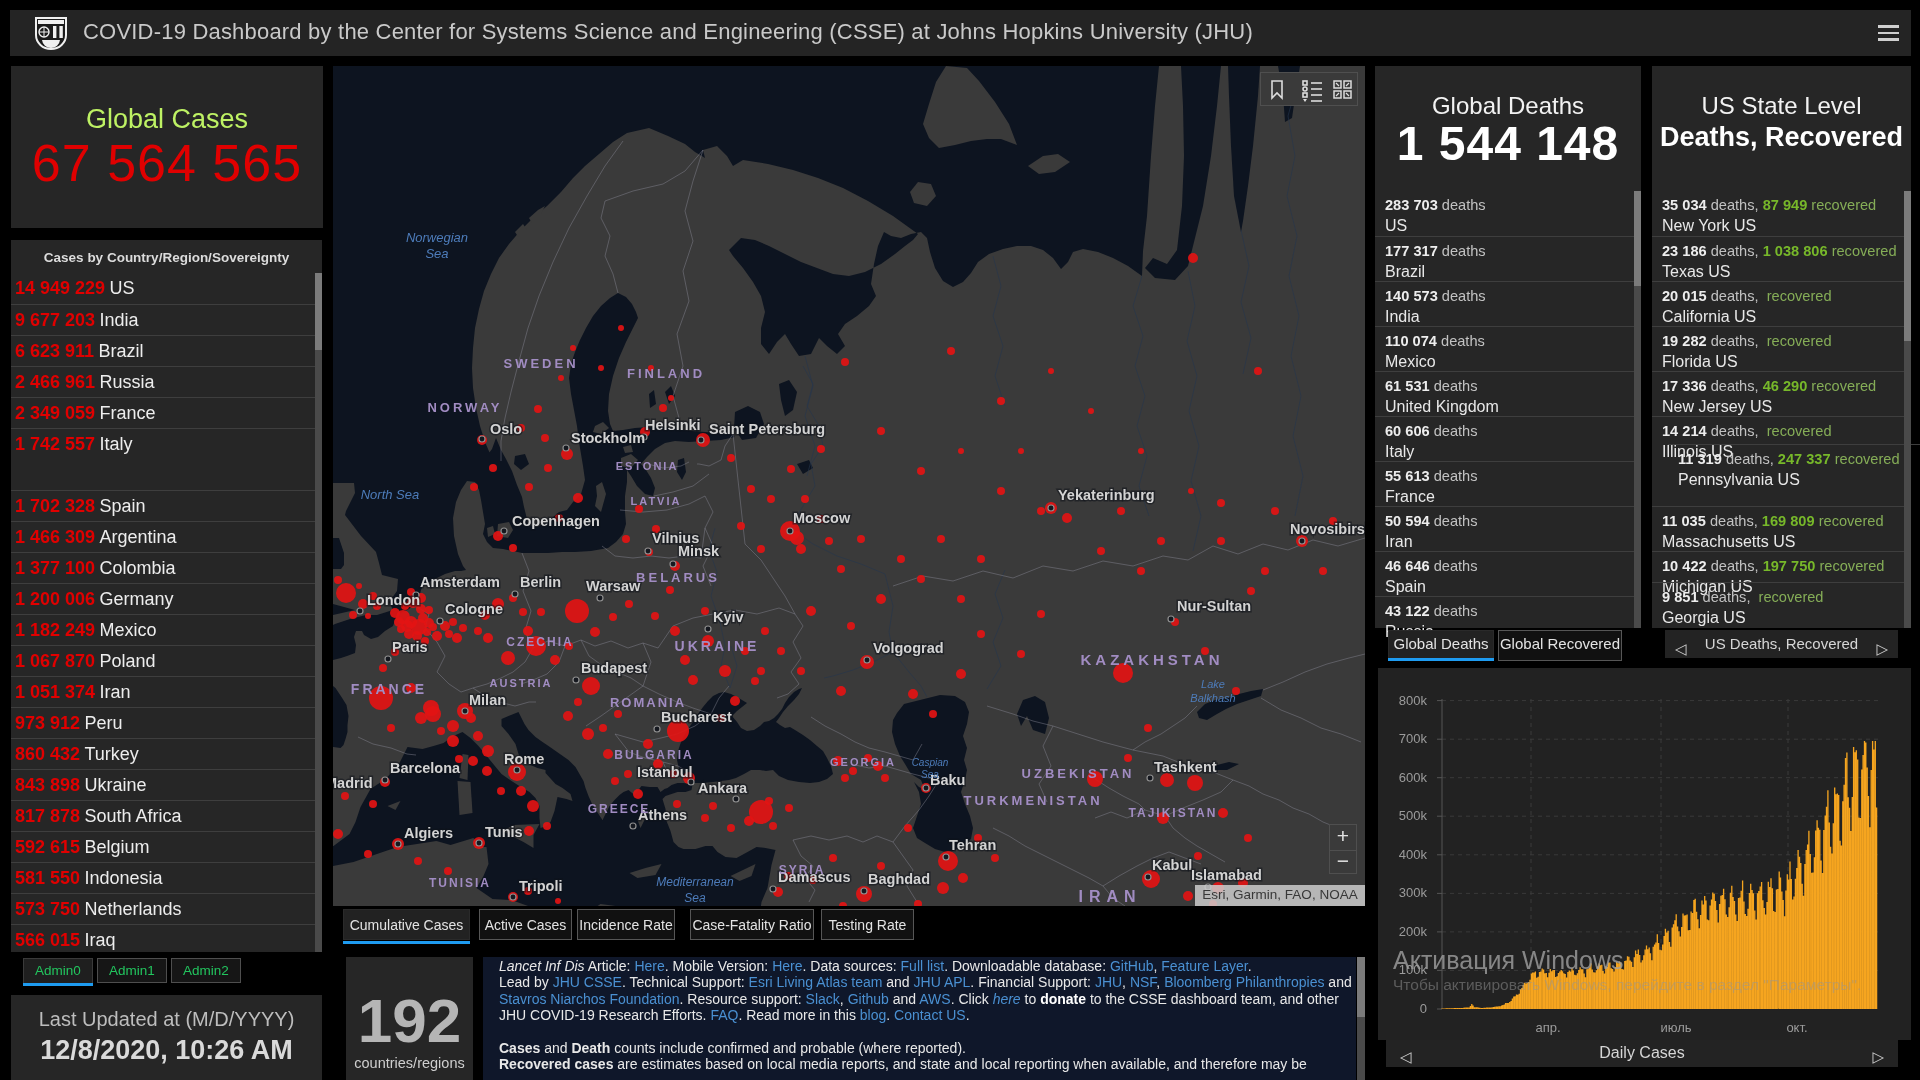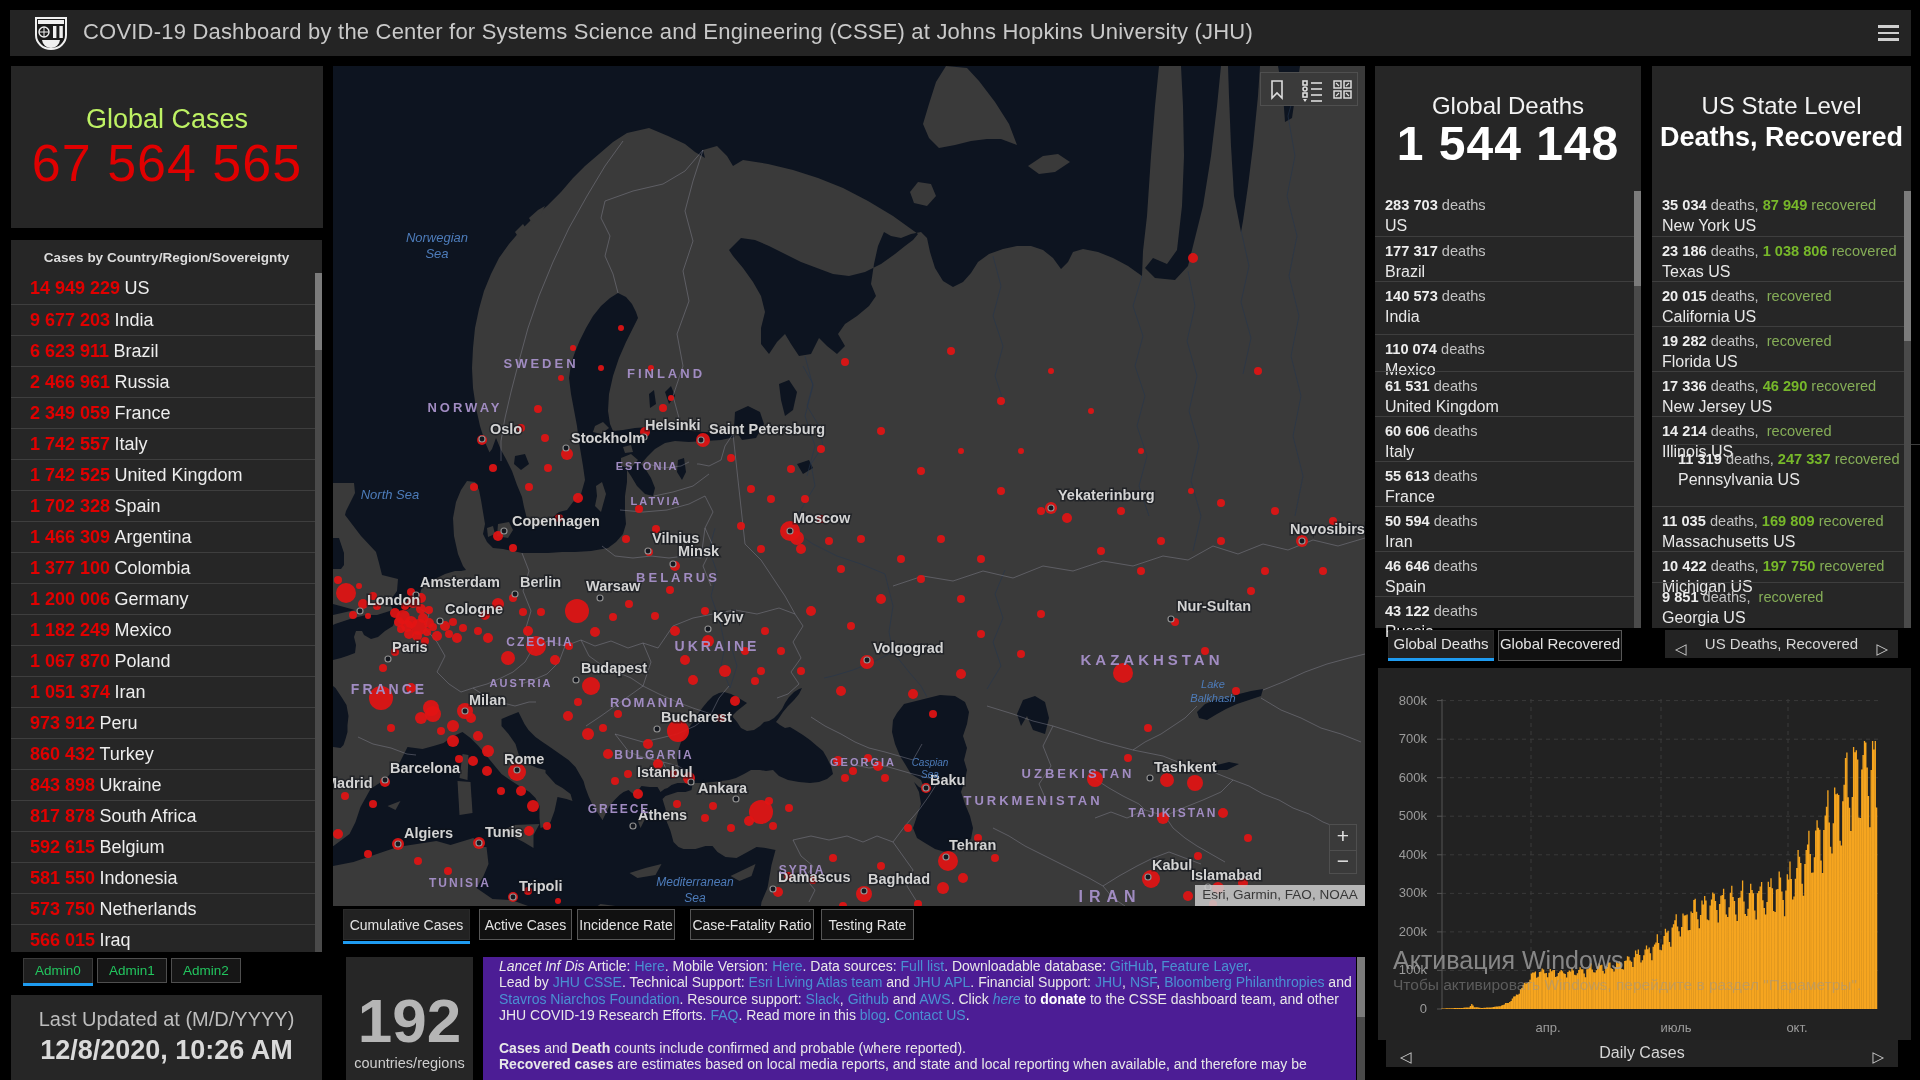--- a/index.html
+++ b/index.html
@@ -6,21 +6,21 @@
 .abs{position:absolute}
 .panel{position:absolute;background:#262626}
 .hdr{position:absolute;left:10px;top:10px;width:1901px;height:46px;background:#242424}
 .hdr h1{position:absolute;left:73px;top:9px;font-size:22px;font-weight:normal;color:#c9c9c9;letter-spacing:0.2px}
 .burger{position:absolute;right:12px;top:15px;width:21px;height:16px}
 .burger div{height:2.5px;background:#cfcfcf;margin-bottom:4px}
 .gc-title{position:absolute;width:100%;text-align:center;top:38px;font-size:27px;color:#bef264}
 .gc-num{position:absolute;width:100%;text-align:center;top:67px;font-size:52px;font-weight:normal;color:#e00000;letter-spacing:1px}
 .lp-title{position:absolute;width:100%;text-align:center;top:10px;font-size:13.5px;font-weight:bold;color:#dcdcdc}
 .crow{position:absolute;left:0;width:100%;height:31px;border-top:1px solid #3e3e3e;line-height:30px;white-space:nowrap;overflow:hidden}
-.crow .n{color:#e00000;font-weight:bold;font-size:18px;margin-left:19px}
+.crow .n{color:#e00000;font-weight:bold;font-size:18px;margin-left:4px}
 .crow .c{color:#ededed;font-size:18px}
 .sb{position:absolute;background:#4a4a4a}
 .sbt{position:absolute;background:#7b7b7b}
 .atab{position:absolute;top:958px;height:25px;background:#161616;border:1px solid #4e4e4e;color:#22c55e;
  font-size:13.5px;text-align:center;line-height:23px}
 .atab.sel{background:#1f1f1f;border-color:#3a3a3a;border-bottom:none}
 .asel{position:absolute;top:983px;height:3px;background:#1e9bf0}
 .lu-t{position:absolute;width:100%;text-align:center;top:13px;font-size:20px;color:#bdbdbd}
 .lu-d{position:absolute;width:100%;text-align:center;top:40px;font-size:27px;font-weight:bold;color:#dadada}
 .gd-title{position:absolute;width:100%;text-align:center;top:26px;font-size:24px;color:#f2f2f2}
@@ -33,21 +33,21 @@
 .grn{color:#77b82a;font-weight:bold}
 .grn2{color:#85ad57}
 .ustitle1{position:absolute;width:100%;text-align:center;top:26px;font-size:24px;color:#f2f2f2}
 .ustitle2{position:absolute;width:100%;text-align:center;top:56px;font-size:27px;font-weight:bold;color:#fff}
 .btab{position:absolute;height:31px;background:#111;border:1px solid #565656;color:#e3e3e3;font-size:14px;
  text-align:center;white-space:nowrap;overflow:hidden}
 .btab.sel{background:#222;border-color:#2a2a2a}
 .btabu{position:absolute;height:3px;background:#1e9bf0}
 .pager{position:absolute;background:#232323;color:#d6d6d6;font-size:15px;text-align:center}
 .pager .arr{position:absolute;top:5px;font-size:15px;color:#cfcfcf}
-.info{position:absolute;background:#4c1d95;color:#e8e8e8;font-size:14px;line-height:16.4px}
+.info{position:absolute;background:#0f172a;color:#e8e8e8;font-size:14px;line-height:16.4px}
 .info a{color:#4a90d2;text-decoration:none}
 .info .wbold{font-weight:bold;color:#fff}
 .n192{position:absolute;width:100%;text-align:center;top:28px;font-size:62px;font-weight:bold;color:#b5b5b5}
 .cr192{position:absolute;width:100%;text-align:center;top:98px;font-size:14.5px;color:#cfcfcf}
 .wm1{position:absolute;left:15px;top:278px;font-size:25px;color:rgba(160,160,160,0.8)}
 .wm2{position:absolute;left:15px;top:308px;font-size:15.5px;color:rgba(150,150,150,0.5)}
 .mapbtn{position:absolute;background:#3a3a3a;border:1px solid #4f4f4f}
 </style></head><body>
 <div class="hdr">
     <svg class="abs" style="left:24px;top:7px" width="34" height="33" viewBox="0 0 34 33">
@@ -72,21 +72,20 @@
     <div class="gc-num">67 564 565</div>
   </div>
 <div class="panel" style="left:11px;top:240px;width:311px;height:712px">
     <div class="lp-title">Cases by Country/Region/Sovereignty</div>
     <div class="crow" style="top:33px;border-top:none;"><span class="n">14 949 229</span> <span class="c">US</span></div>
     <div class="crow" style="top:64px;"><span class="n">9 677 203</span> <span class="c">India</span></div>
     <div class="crow" style="top:95px;"><span class="n">6 623 911</span> <span class="c">Brazil</span></div>
     <div class="crow" style="top:126px;"><span class="n">2 466 961</span> <span class="c">Russia</span></div>
     <div class="crow" style="top:157px;"><span class="n">2 349 059</span> <span class="c">France</span></div>
     <div class="crow" style="top:188px;"><span class="n">1 742 557</span> <span class="c">Italy</span></div>
-    <div class="crow" style="top:219px;"><span class="n">1 742 525</span> <span class="c">United Kingdom</span></div>
     <div class="crow" style="top:250px;"><span class="n">1 702 328</span> <span class="c">Spain</span></div>
     <div class="crow" style="top:281px;"><span class="n">1 466 309</span> <span class="c">Argentina</span></div>
     <div class="crow" style="top:312px;"><span class="n">1 377 100</span> <span class="c">Colombia</span></div>
     <div class="crow" style="top:343px;"><span class="n">1 200 006</span> <span class="c">Germany</span></div>
     <div class="crow" style="top:374px;"><span class="n">1 182 249</span> <span class="c">Mexico</span></div>
     <div class="crow" style="top:405px;"><span class="n">1 067 870</span> <span class="c">Poland</span></div>
     <div class="crow" style="top:436px;"><span class="n">1 051 374</span> <span class="c">Iran</span></div>
     <div class="crow" style="top:467px;"><span class="n">973 912</span> <span class="c">Peru</span></div>
     <div class="crow" style="top:498px;"><span class="n">860 432</span> <span class="c">Turkey</span></div>
     <div class="crow" style="top:529px;"><span class="n">843 898</span> <span class="c">Ukraine</span></div>
@@ -614,21 +613,21 @@
       <span class="l2">US</span>
     </div>
     <div class="drow" style="top:170px;">
       <span class="l1"><b>177 317</b> <span class="dg">deaths</span></span>
       <span class="l2">Brazil</span>
     </div>
     <div class="drow" style="top:215px;">
       <span class="l1"><b>140 573</b> <span class="dg">deaths</span></span>
       <span class="l2">India</span>
     </div>
-    <div class="drow" style="top:268px;">
+    <div class="drow" style="top:260px;">
       <span class="l1"><b>110 074</b> <span class="dg">deaths</span></span>
       <span class="l2">Mexico</span>
     </div>
     <div class="drow" style="top:305px;">
       <span class="l1"><b>61 531</b> <span class="dg">deaths</span></span>
       <span class="l2">United Kingdom</span>
     </div>
     <div class="drow" style="top:350px;">
       <span class="l1"><b>60 606</b> <span class="dg">deaths</span></span>
       <span class="l2">Italy</span>

